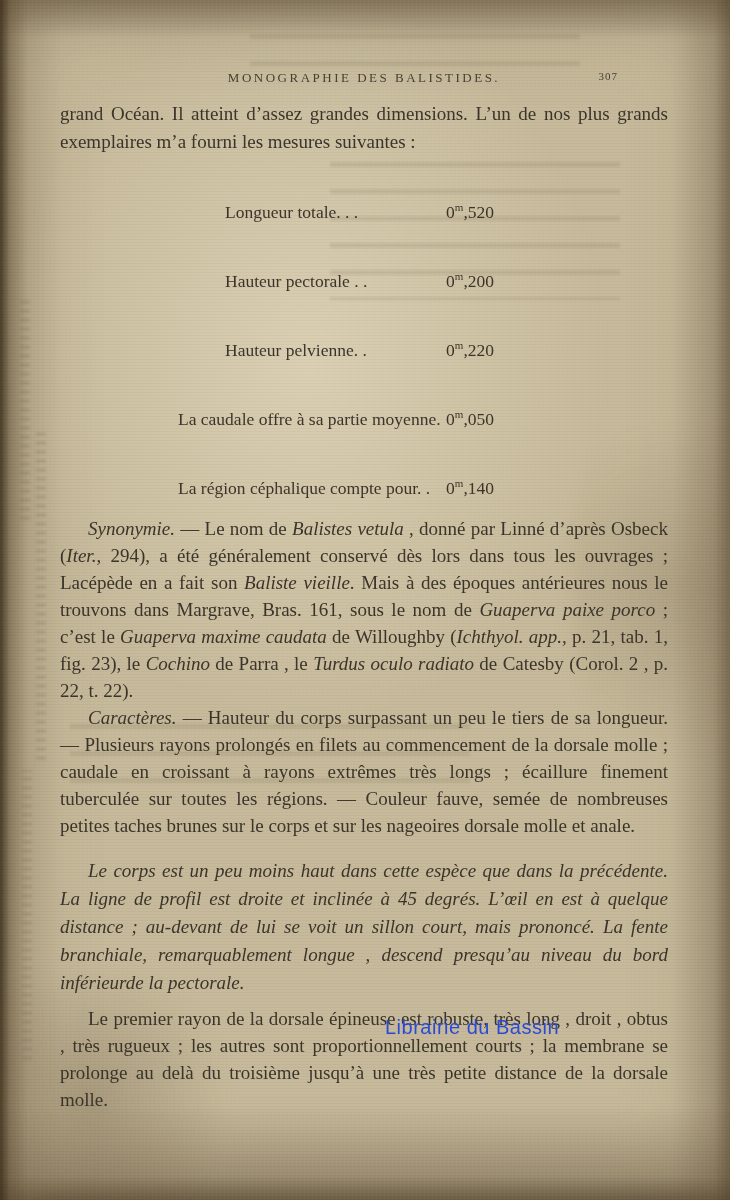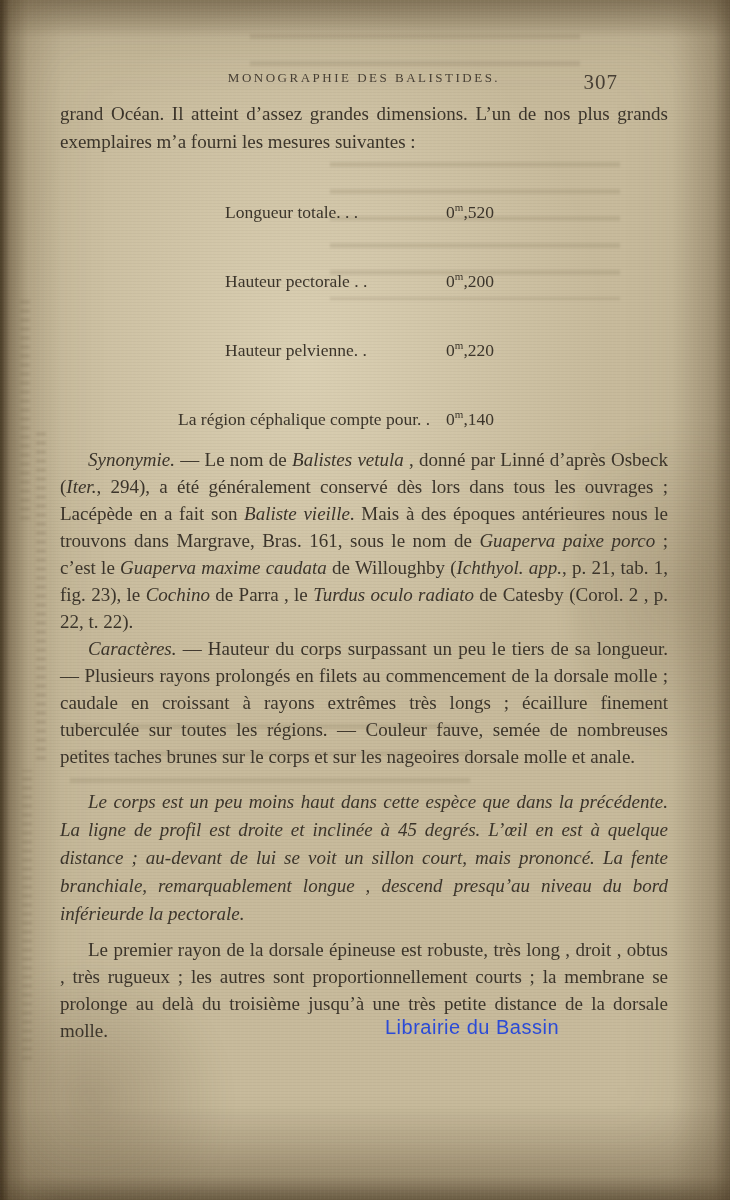--- a/index.html
+++ b/index.html
@@ -34,21 +34,21 @@
   .ghost{position:absolute;pointer-events:none;filter:blur(1.3px);opacity:0.5;}
   .gh-h{background:repeating-linear-gradient(180deg, rgba(112,96,70,0.30) 0 5px, rgba(0,0,0,0) 5px 27px);}
   .gh-v{width:10px;background:repeating-linear-gradient(0deg, rgba(112,96,70,0.34) 0 4px, rgba(0,0,0,0) 4px 9px);}
 
   .content{
     position:absolute;left:60px;top:0;width:608px;
     color:#3b342a;padding-top:70px;
   }
   .header{position:relative;text-align:center;height:22px;
     font-size:13px;letter-spacing:2.5px;color:#463e33;}
-  .page-number{position:absolute;right:50px;top:0;font-size:21px;letter-spacing:1px;}
+  .page-number{position:absolute;right:50px;top:0;font-size:11px;letter-spacing:1px;}
 
   p{margin:0;}
   .body-text{font-size:19px;line-height:28px;text-align:justify;hyphens:none;}
   .indent{text-indent:28px;}
   .p-intro{margin-top:8px;}
 
   .meas{margin:16px 0 0 118px;width:316px;font-size:17.5px;}
   .meas-row{display:flex;justify-content:space-between;line-height:25px;margin-top:44px;}
   .meas-row.short{padding-left:47px;}
   .meas sup{font-size:11px;line-height:0;}
@@ -99,20 +99,24 @@
       </div>
       <div class="meas-row short">
         <span>Hauteur pectorale . .</span>
         <span><span>0</span><sup>m</sup><span>,200</span></span>
       </div>
       <div class="meas-row short">
         <span>Hauteur pelvienne. .</span>
         <span><span>0</span><sup>m</sup><span>,220</span></span>
       </div>
       <div class="meas-row">
+        <span>La caudale offre à sa partie moyenne.</span>
+        <span><span>0</span><sup>m</sup><span>,050</span></span>
+      </div>
+      <div class="meas-row">
         <span>La région céphalique compte pour. .</span>
         <span><span>0</span><sup>m</sup><span>,140</span></span>
       </div>
     </div>
 
     <p class="body-text indent p-syn"><span class="it">Synonymie.</span><span> — Le nom de </span><span class="it">Balistes vetula</span><span> , donné par Linné d’après Osbeck (</span><span class="it">Iter.</span><span>, 294), a été généralement conservé dès lors dans tous les ouvrages ; Lacépède en a fait son </span><span class="it">Baliste vieille</span><span>. Mais à des époques antérieures nous le trouvons dans Margrave, Bras. 161, sous le nom de </span><span class="it">Guaperva paixe porco</span><span> ; c’est le </span><span class="it">Guaperva maxime caudata</span><span> de Willoughby (</span><span class="it">Ichthyol. app.</span><span>, p. 21, tab. 1, fig. 23), le </span><span class="it">Cochino</span><span> de Parra , le </span><span class="it">Turdus oculo radiato</span><span> de Catesby (Corol. 2 , p. 22, t. 22).</span></p>
 
 
     <p class="body-text indent p-car"><span class="it">Caractères.</span><span> — Hauteur du corps surpassant un peu le tiers de sa longueur. — Plusieurs rayons prolongés en filets au commencement de la dorsale molle ; caudale en croissant à rayons extrêmes très longs ; écaillure finement tuberculée sur toutes les régions. — Couleur fauve, semée de nombreuses petites taches brunes sur le corps et sur les nageoires dorsale molle et anale.</span></p>
 

